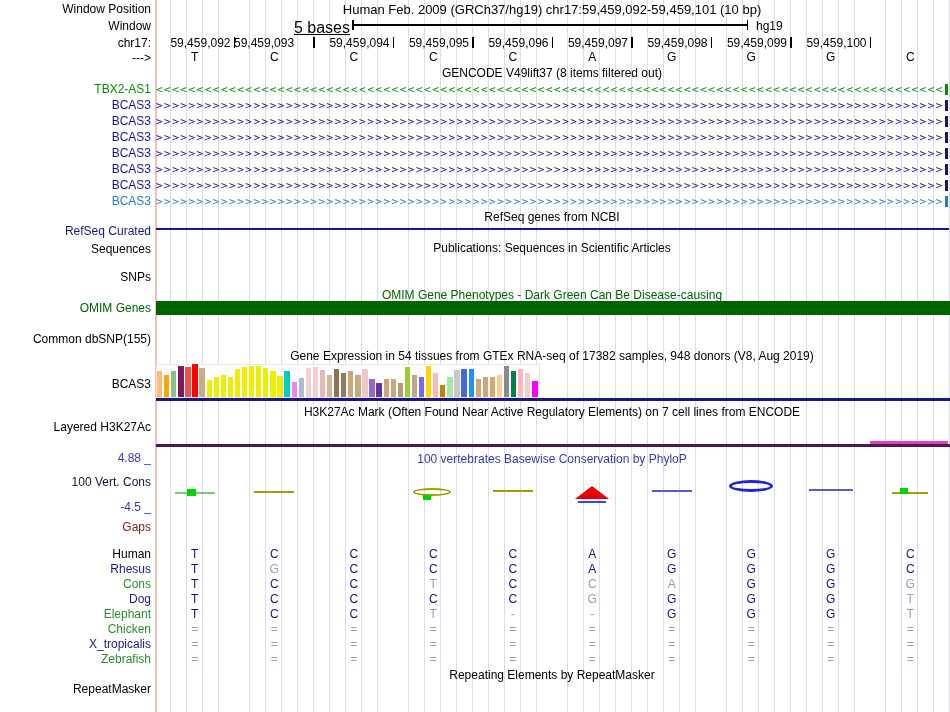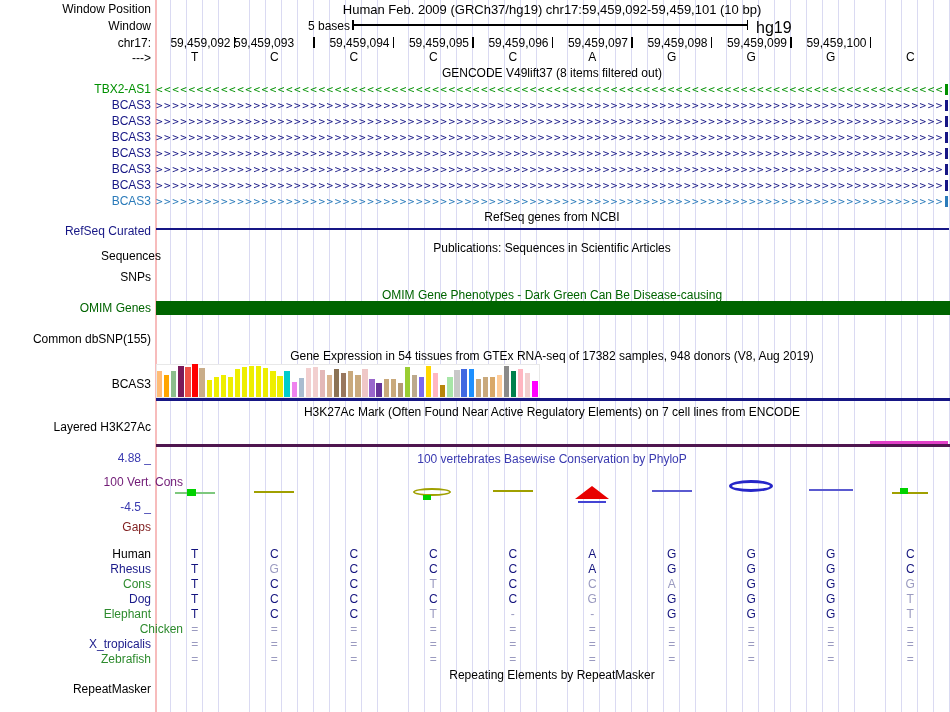--- a/index.html
+++ b/index.html
@@ -15,47 +15,47 @@
 <div id="canvas">
 
   <div class="abs" style="left:155px;top:0;width:795px;height:712px;
               background:repeating-linear-gradient(90deg,transparent 0px,transparent 15px,#DADAF2 15px,#DADAF2 15.9px);"></div>
   <div class="abs" style="left:154.5px;top:0;width:2px;height:712px;background:#F7BCBC;"></div>
 
   <div class="L" style="top:2px;">Window Position</div>
   <div class="T" style="top:2px;font-size:13px;">Human Feb. 2009 (GRCh37/hg19)   chr17:59,459,092-59,459,101 (10 bp)</div>
 
   <div class="L" style="top:19px;">Window</div>
-  <div class="abs" style="left:155px;top:19px;width:195px;text-align:right;font-size:12px;">5 bases</div>
+  <div class="abs" style="left:155px;top:19px;width:195px;text-align:right;font-size:16px;text-decoration:underline;">5 bases</div>
   <div class="abs" style="left:352px;top:24px;width:396px;height:1.5px;background:#000;"></div>
   <div class="abs" style="left:352px;top:20px;width:1.5px;height:10px;background:#000;"></div>
   <div class="abs" style="left:746.5px;top:20px;width:1.5px;height:10px;background:#000;"></div>
-  <div class="abs" style="left:756px;top:19px;font-size:16px;">hg19</div>
+  <div class="abs" style="left:756px;top:19px;font-size:12px;">hg19</div>
 
   <div class="L" style="top:36px;">chr17:</div>
   <div class="L" style="top:51px;">---&gt;</div>
 
   <div class="T" style="top:66px;">GENCODE V49lift37 (8 items filtered out)</div>
   <div class="T" style="top:210px;">RefSeq genes from NCBI</div>
   <div class="T" style="top:288px;color:#006400;">OMIM Gene Phenotypes - Dark Green Can Be Disease-causing</div>
   <div class="T" style="top:241px;">Publications: Sequences in Scientific Articles</div>
   <div class="T" style="top:349px;">Gene Expression in 54 tissues from GTEx RNA-seq of 17382 samples, 948 donors (V8, Aug 2019)</div>
   <div class="T" style="top:405px;">H3K27Ac Mark (Often Found Near Active Regulatory Elements) on 7 cell lines from ENCODE</div>
   <div class="T" style="top:452px;color:#3A3AB0;">100 vertebrates Basewise Conservation by PhyloP</div>
   <div class="T" style="top:668px;">Repeating Elements by RepeatMasker</div>
 
   <div class="L" style="top:224px;color:#161685;">RefSeq Curated</div>
-  <div class="L" style="top:249px;padding-left:10px;">Sequences</div>
+  <div class="L" style="top:242px;">Sequences</div>
   <div class="L" style="top:270px;">SNPs</div>
   <div class="L" style="top:301px;color:#006400;">OMIM Genes</div>
   <div class="L" style="top:332px;">Common dbSNP(155)</div>
   <div class="L" style="top:377px;">BCAS3</div>
   <div class="L" style="top:420px;">Layered H3K27Ac</div>
   <div class="L" style="top:451px;color:#3A3AB0;">4.88 _</div>
-  <div class="L" style="top:475px;color:#701a75;margin-left:32px;">100 Vert. Cons</div>
+  <div class="L" style="top:475px;color:#0f172a;">100 Vert. Cons</div>
   <div class="L" style="top:500px;color:#3A3AB0;">-4.5 _</div>
   <div class="L" style="top:520px;color:#7f1d1d;">Gaps</div>
   <div class="L" style="top:682px;">RepeatMasker</div>
 
   <div class="abs" style="left:156px;top:228px;width:793px;height:1.5px;background:#161685;"></div>
   <div class="abs" style="left:156px;top:301px;width:794px;height:14px;background:#006400;"></div>
   <div class="abs" style="left:156px;top:364px;width:384px;height:34px;background:#fff;border:1px solid #E8E8E8;box-sizing:border-box;"></div>
   <div class="abs" style="left:156px;top:398px;width:794px;height:3px;background:#161685;"></div>
   <div class="abs" style="left:156px;top:444px;width:794px;height:3px;background:#4F164F;"></div>
   <div class="abs" style="left:870px;top:441px;width:78px;height:3px;background:#E23FC8;"></div>
@@ -227,21 +227,21 @@
     <div style="position:absolute;top:607px;left:174.75px;width:40px;text-align:center;font-size:12px;color:#14147E;">T</div>
     <div style="position:absolute;top:607px;left:254.25px;width:40px;text-align:center;font-size:12px;color:#14147E;">C</div>
     <div style="position:absolute;top:607px;left:333.75px;width:40px;text-align:center;font-size:12px;color:#14147E;">C</div>
     <div style="position:absolute;top:607px;left:413.25px;width:40px;text-align:center;font-size:12px;color:#9A9AC0;">T</div>
     <div style="position:absolute;top:607px;left:492.75px;width:40px;text-align:center;font-size:12px;color:#9A9AC0;">-</div>
     <div style="position:absolute;top:607px;left:572.25px;width:40px;text-align:center;font-size:12px;color:#9A9AC0;">-</div>
     <div style="position:absolute;top:607px;left:651.75px;width:40px;text-align:center;font-size:12px;color:#14147E;">G</div>
     <div style="position:absolute;top:607px;left:731.25px;width:40px;text-align:center;font-size:12px;color:#14147E;">G</div>
     <div style="position:absolute;top:607px;left:810.75px;width:40px;text-align:center;font-size:12px;color:#14147E;">G</div>
     <div style="position:absolute;top:607px;left:890.25px;width:40px;text-align:center;font-size:12px;color:#9A9AC0;">T</div>
-    <div style="position:absolute;top:622px;left:0;width:151px;text-align:right;font-size:12px;white-space:nowrap;color:#2E8B2E;padding-left:32px;">Chicken</div>
+    <div style="position:absolute;top:622px;left:0;width:151px;text-align:right;font-size:12px;white-space:nowrap;color:#2E8B2E;">Chicken</div>
     <div style="position:absolute;top:622px;left:174.75px;width:40px;text-align:center;font-size:12px;color:#9A9AC0;">=</div>
     <div style="position:absolute;top:622px;left:254.25px;width:40px;text-align:center;font-size:12px;color:#9A9AC0;">=</div>
     <div style="position:absolute;top:622px;left:333.75px;width:40px;text-align:center;font-size:12px;color:#9A9AC0;">=</div>
     <div style="position:absolute;top:622px;left:413.25px;width:40px;text-align:center;font-size:12px;color:#9A9AC0;">=</div>
     <div style="position:absolute;top:622px;left:492.75px;width:40px;text-align:center;font-size:12px;color:#9A9AC0;">=</div>
     <div style="position:absolute;top:622px;left:572.25px;width:40px;text-align:center;font-size:12px;color:#9A9AC0;">=</div>
     <div style="position:absolute;top:622px;left:651.75px;width:40px;text-align:center;font-size:12px;color:#9A9AC0;">=</div>
     <div style="position:absolute;top:622px;left:731.25px;width:40px;text-align:center;font-size:12px;color:#9A9AC0;">=</div>
     <div style="position:absolute;top:622px;left:810.75px;width:40px;text-align:center;font-size:12px;color:#9A9AC0;">=</div>
     <div style="position:absolute;top:622px;left:890.25px;width:40px;text-align:center;font-size:12px;color:#9A9AC0;">=</div>

